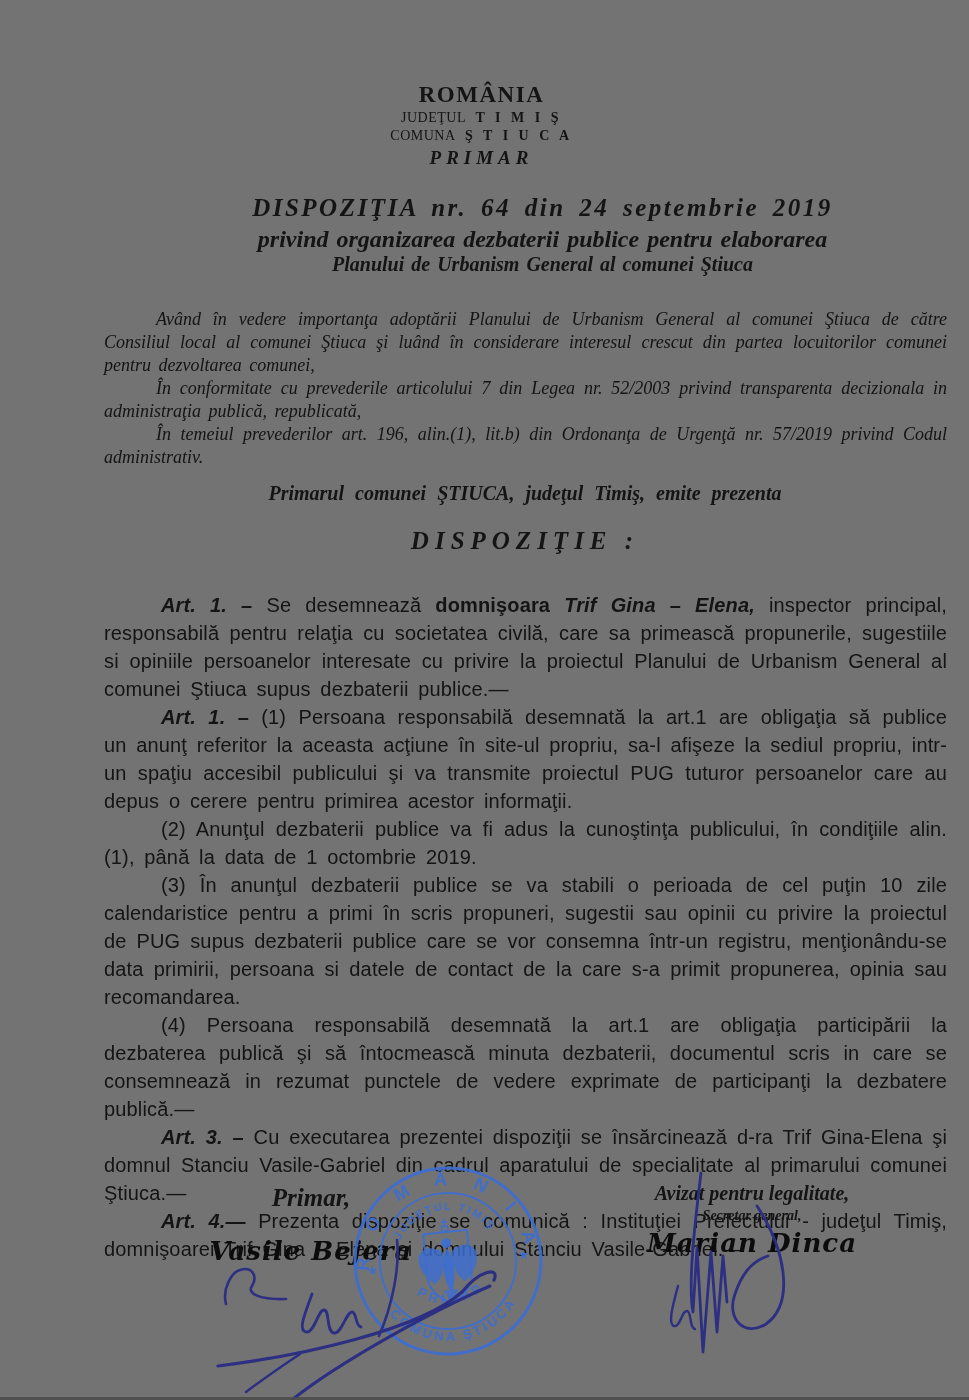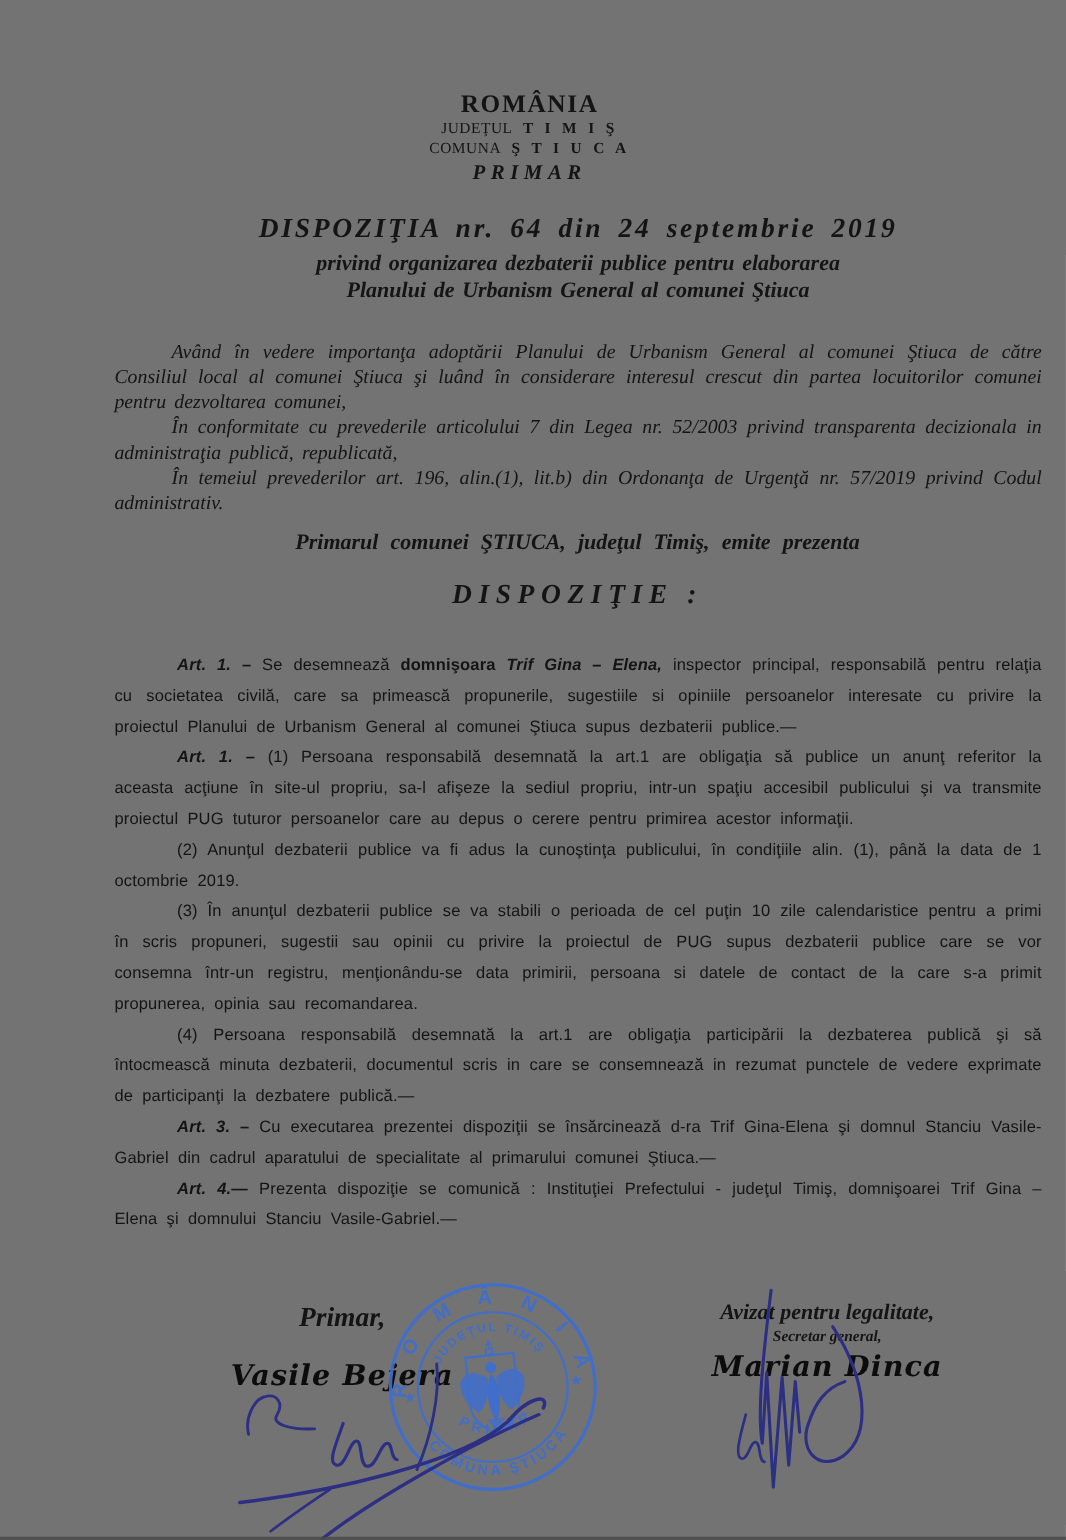--- a/index.html
+++ b/index.html
@@ -12,43 +12,43 @@
   .hdr { position:absolute; top:82px; left:0; width:963px; text-align:center;
          font-family:"Liberation Serif", serif; }
   .hdr-country { font-size:23px; font-weight:bold; letter-spacing:1.5px; }
   .hdr-line    { font-size:14px; margin-top:2px; }
   .hdr-line .plain { font-weight:normal; letter-spacing:0.5px; }
   .hdr-line .spaced { font-weight:bold; letter-spacing:3.5px; margin-left:6px; }
   .hdr-office { font-size:19px; font-weight:bold; font-style:italic;
                 letter-spacing:5px; margin-top:3px; }
 
   
-  .titleblock { position:absolute; top:194px; left:104px; width:843px; text-align:center;
+  .titleblock { position:absolute; top:194px; left:121px; width:843px; text-align:center;
                 font-family:"Liberation Serif", serif; font-weight:bold; font-style:italic; }
   .t-main { font-size:25px; letter-spacing:2.5px; word-spacing:5px; white-space:nowrap; }
-  .t-sub  { font-size:20px; line-height:25px; margin-top:5px; word-spacing:2px; }
+  .t-sub  { font-size:24px; line-height:25px; margin-top:5px; word-spacing:2px; }
   .t-sub2 { font-size:20px; line-height:25px; word-spacing:2px; }
 
   
   .preamble { position:absolute; top:308px; left:104px; width:843px;
               font-family:"Liberation Serif", serif; font-style:italic;
               font-size:18px; line-height:23px; text-align:justify; word-spacing:3px; }
   .preamble p { margin:0; text-indent:52px; }
 
   
   .enacting { position:absolute; top:482px; left:70px; width:910px; text-align:center;
               font-family:"Liberation Serif", serif; font-weight:bold; font-style:italic;
               font-size:20px; word-spacing:6px; }
   .decree-word { position:absolute; top:527px; left:70px; width:910px; text-align:center;
                  font-family:"Liberation Serif", serif; font-weight:bold; font-style:italic;
                  font-size:25px; letter-spacing:6px; }
 
   
   .body-text { position:absolute; top:591px; left:104px; width:843px;
-               font-family:"Liberation Sans", sans-serif; font-size:15px;
+               font-family:"Liberation Sans", sans-serif; font-size:20px;
                line-height:28px; text-align:justify; letter-spacing:0.15px; word-spacing:4px; }
   .body-text p { margin:0; text-indent:57px; }
   .b  { font-weight:bold; }
   .bi { font-weight:bold; font-style:italic; }
 
   
   .sig-left { position:absolute; top:1184px; left:196px; width:230px; text-align:center; }
   .sig-right{ position:absolute; top:1182px; left:612px; width:280px; text-align:center; }
   .sig-role { font-family:"Liberation Serif", serif; font-weight:bold; font-style:italic;
               font-size:25px; }

